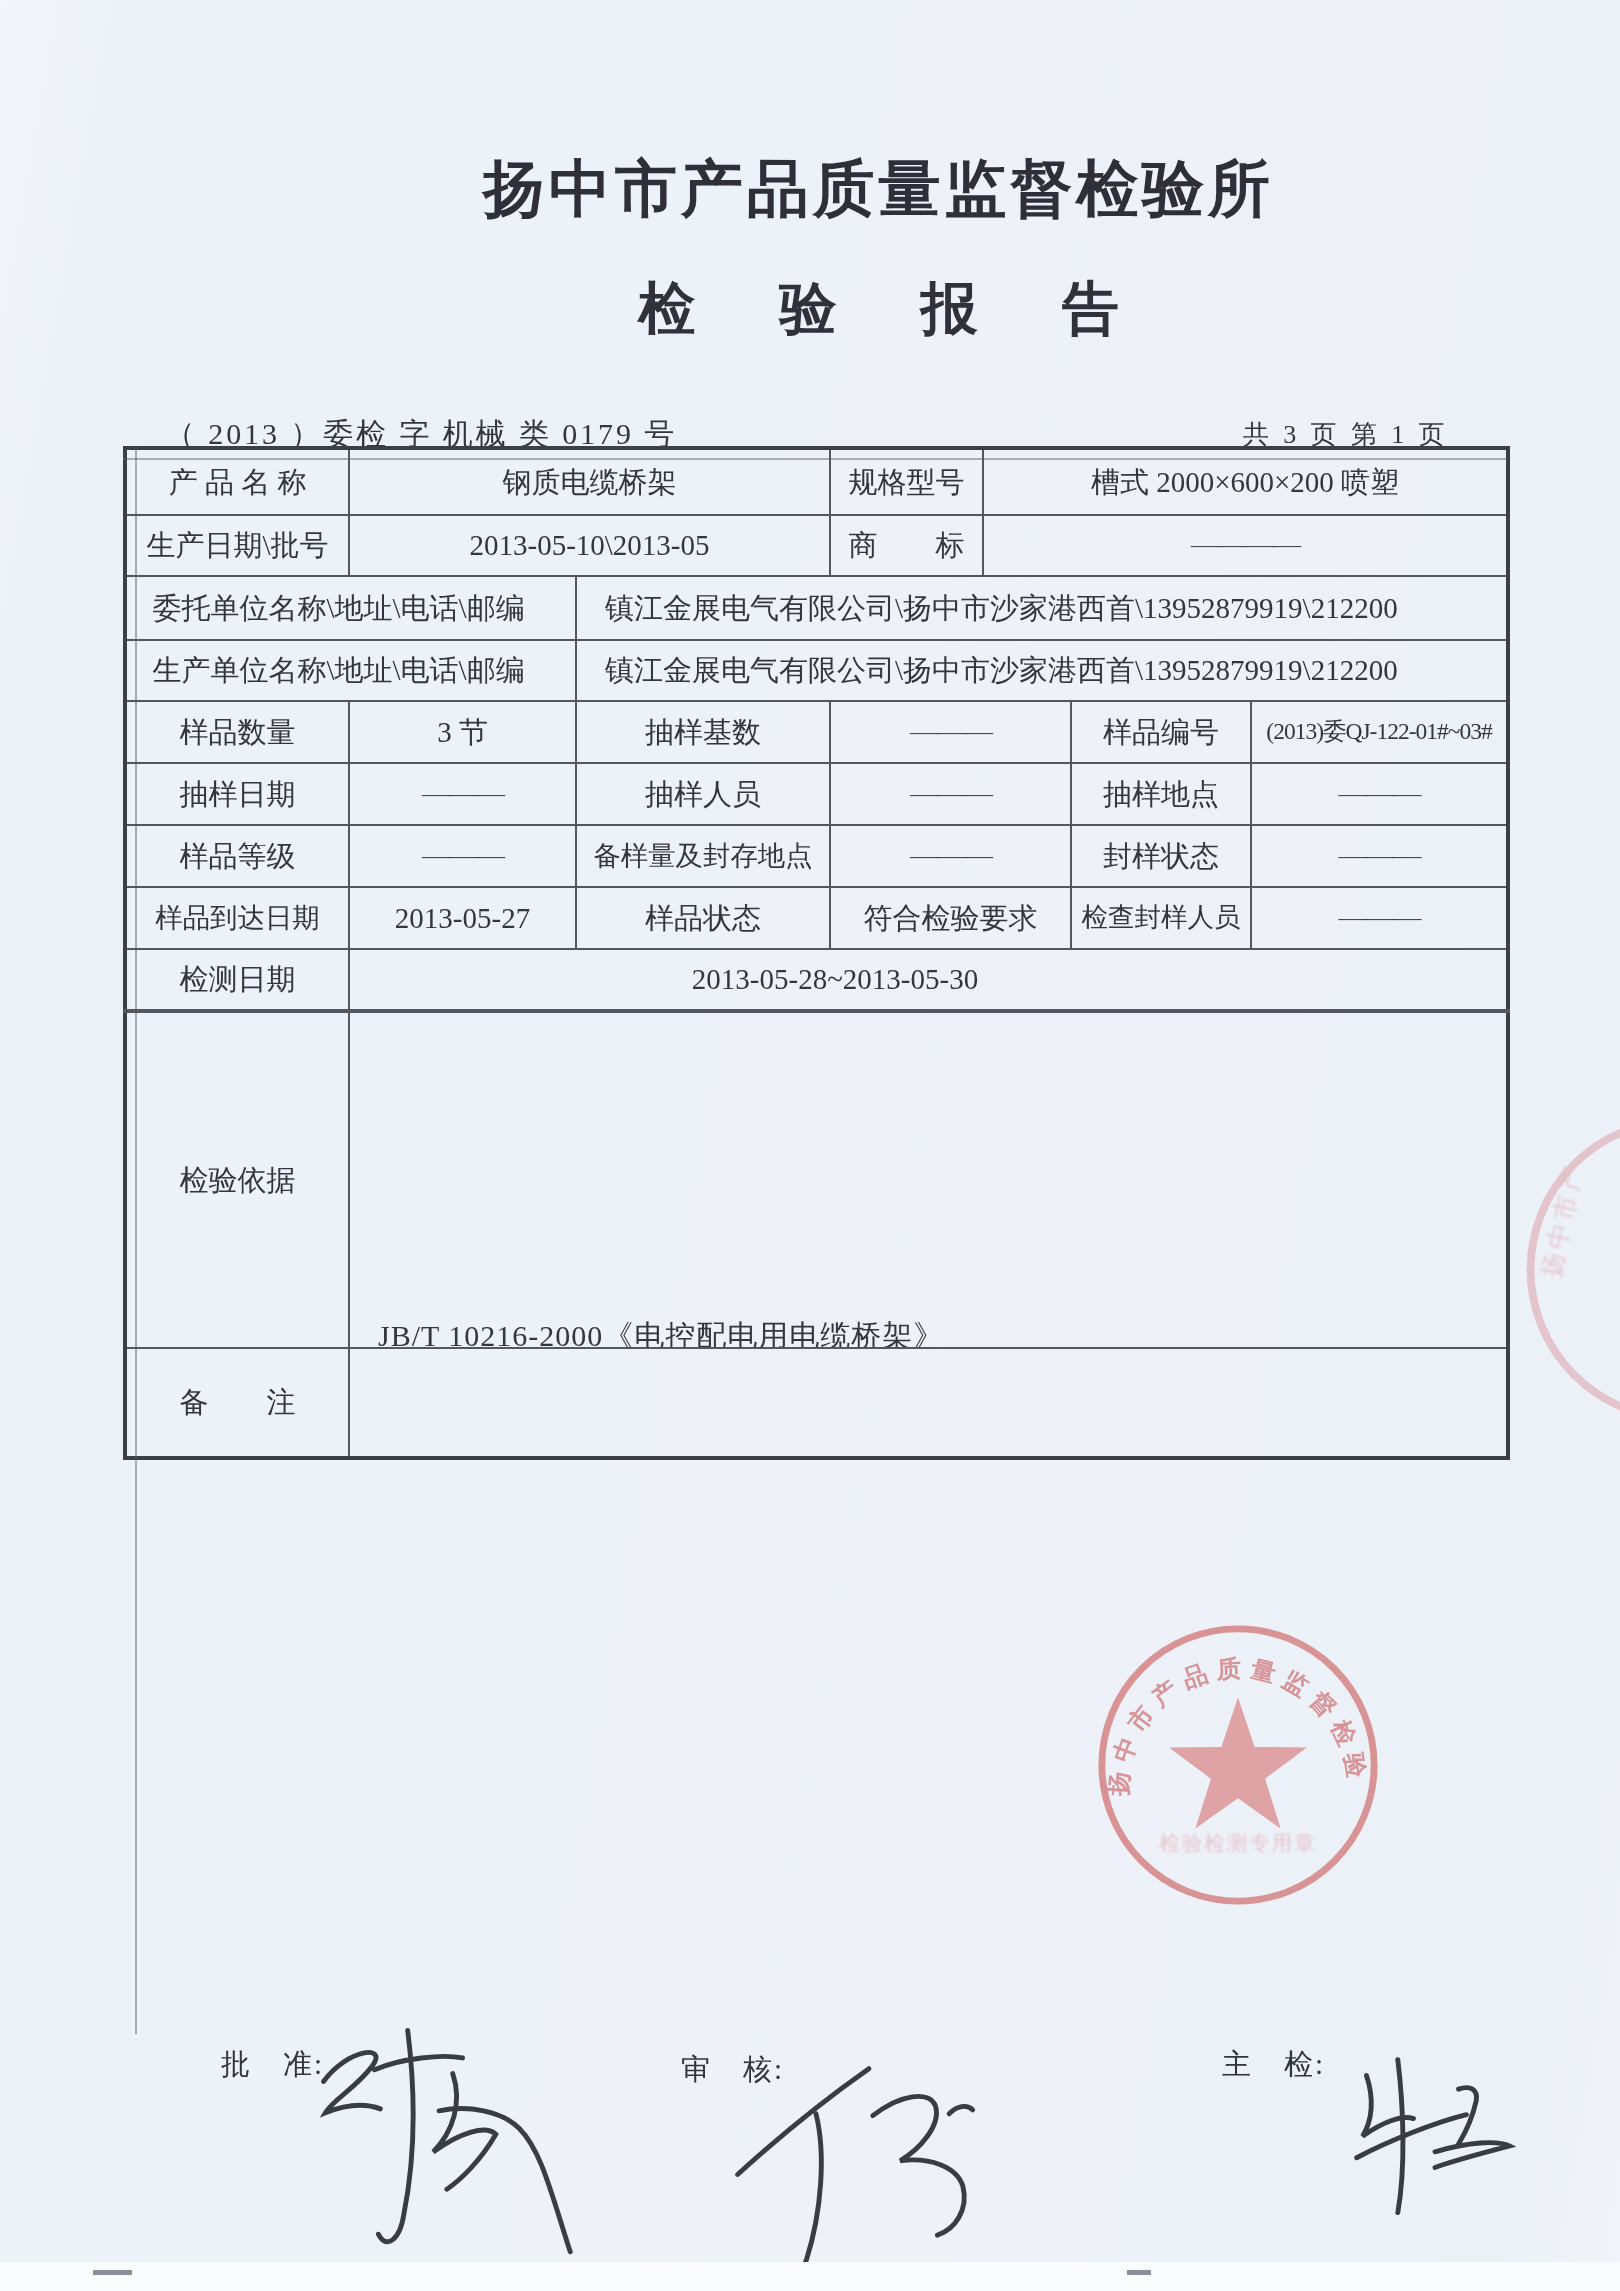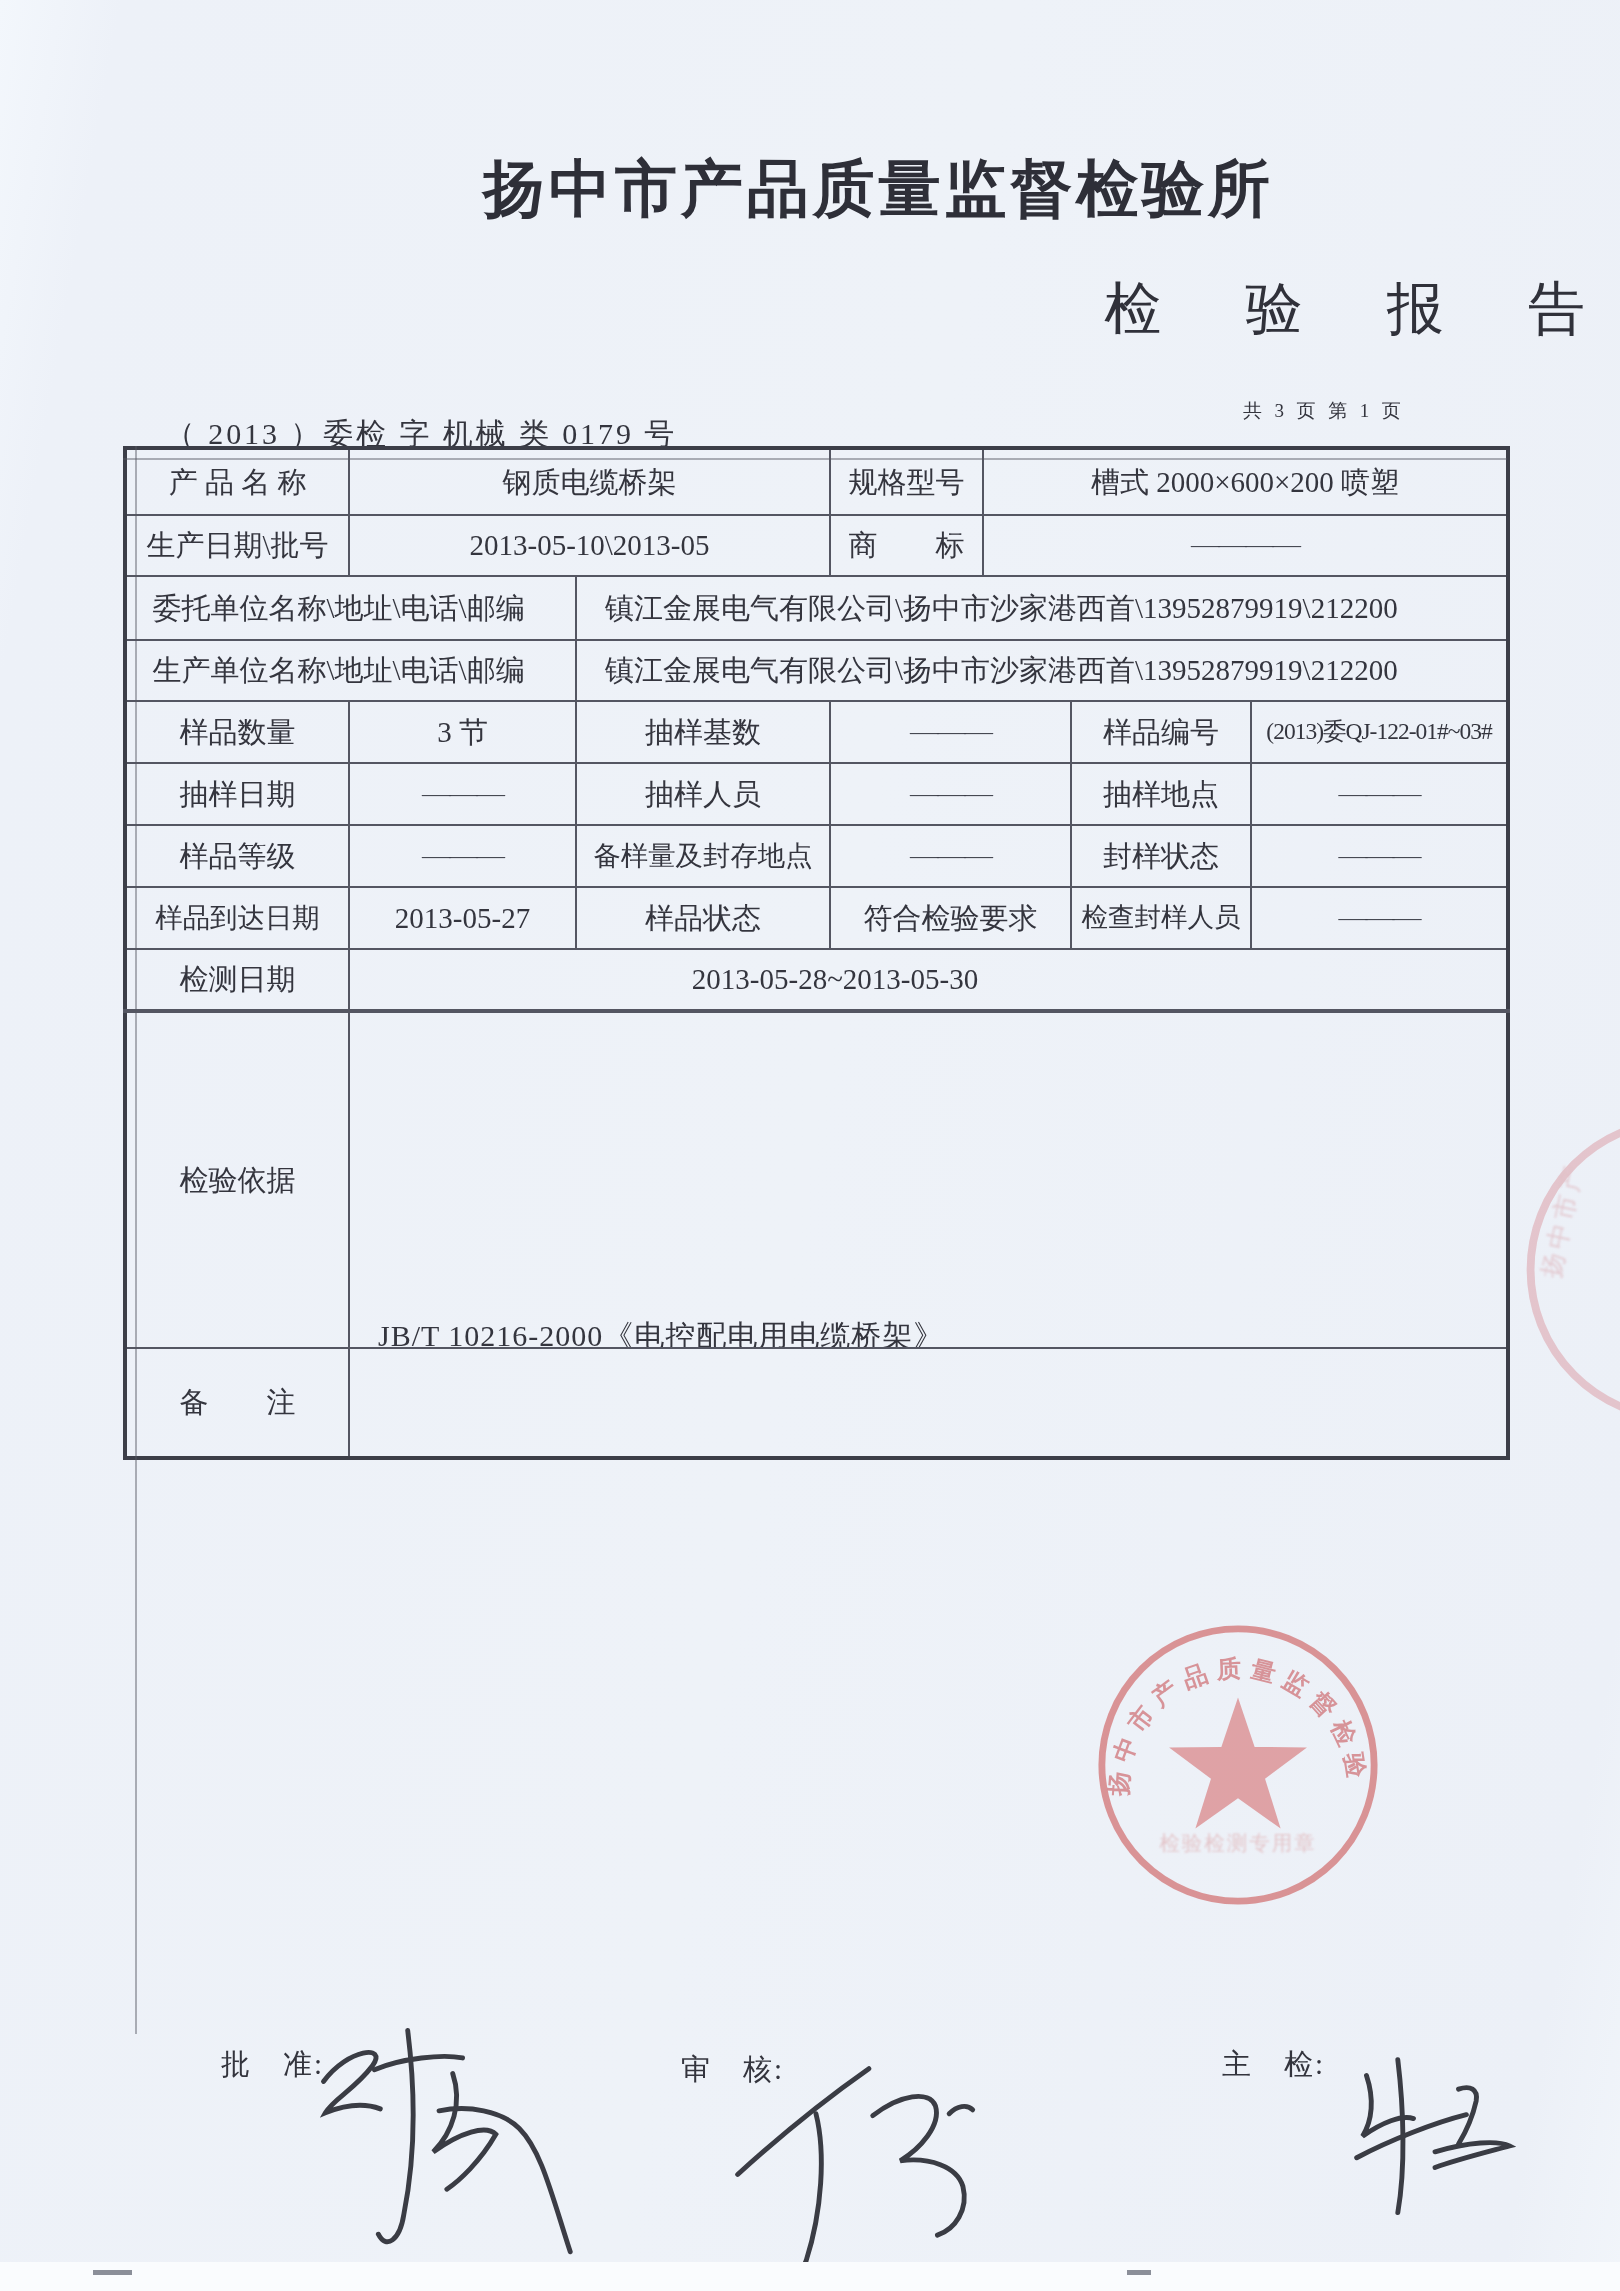--- a/index.html
+++ b/index.html
@@ -5,24 +5,24 @@
   html,body{margin:0;padding:0;background:#d8dde6;}
   .page{
     position:relative;width:1620px;height:2292px;overflow:hidden;
     background:linear-gradient(100deg,#f3f7fc 0%,#edf1f8 6%,#eef2f8 50%,#ecf0f7 94%,#f1f5fa 100%);
     font-family:"Liberation Serif","DejaVu Serif",serif;color:#34353e;
   }
   .abs{position:absolute;}
   
   .org-title{top:147px;left:0;width:100%;text-align:center;padding-left:137px;box-sizing:border-box;
     font-size:62px;font-weight:700;letter-spacing:3.9px;color:#2e2f38;}
-  .doc-title{top:271px;left:0;width:100%;text-align:right;padding-left:172px;box-sizing:border-box;
-    font-size:57px;font-weight:400;letter-spacing:35px;color:#30313a;}
+  .doc-title{top:271px;left:0;width:100%;text-align:center;padding-left:172px;box-sizing:border-box;
+    font-size:57px;font-weight:700;letter-spacing:35px;color:#30313a;}
   .report-no{top:414px;left:165px;font-size:30px;letter-spacing:2.9px;}
-  .page-info{top:398px;left:1243px;font-size:19px;letter-spacing:3.9px;}
+  .page-info{top:417px;left:1243px;font-size:26px;letter-spacing:3.9px;}
   
   .tbl-wrap{top:446px;left:123px;}
   table{border-collapse:collapse;table-layout:fixed;width:1384px;background:transparent;
     border:4.9px solid #3c3e48;}
   td{border:2px solid #545662;text-align:center;vertical-align:middle;
      font-size:29px;color:#34353e;padding:0;line-height:1.25;overflow:hidden;}
   td.lft{text-align:left;padding-left:25.5px;}
   td.val-lft{text-align:left;padding-left:28px;}
   tr.thick-bottom td{border-bottom-width:4.9px;}
   .small-val{font-size:23.5px;letter-spacing:-1px;}

